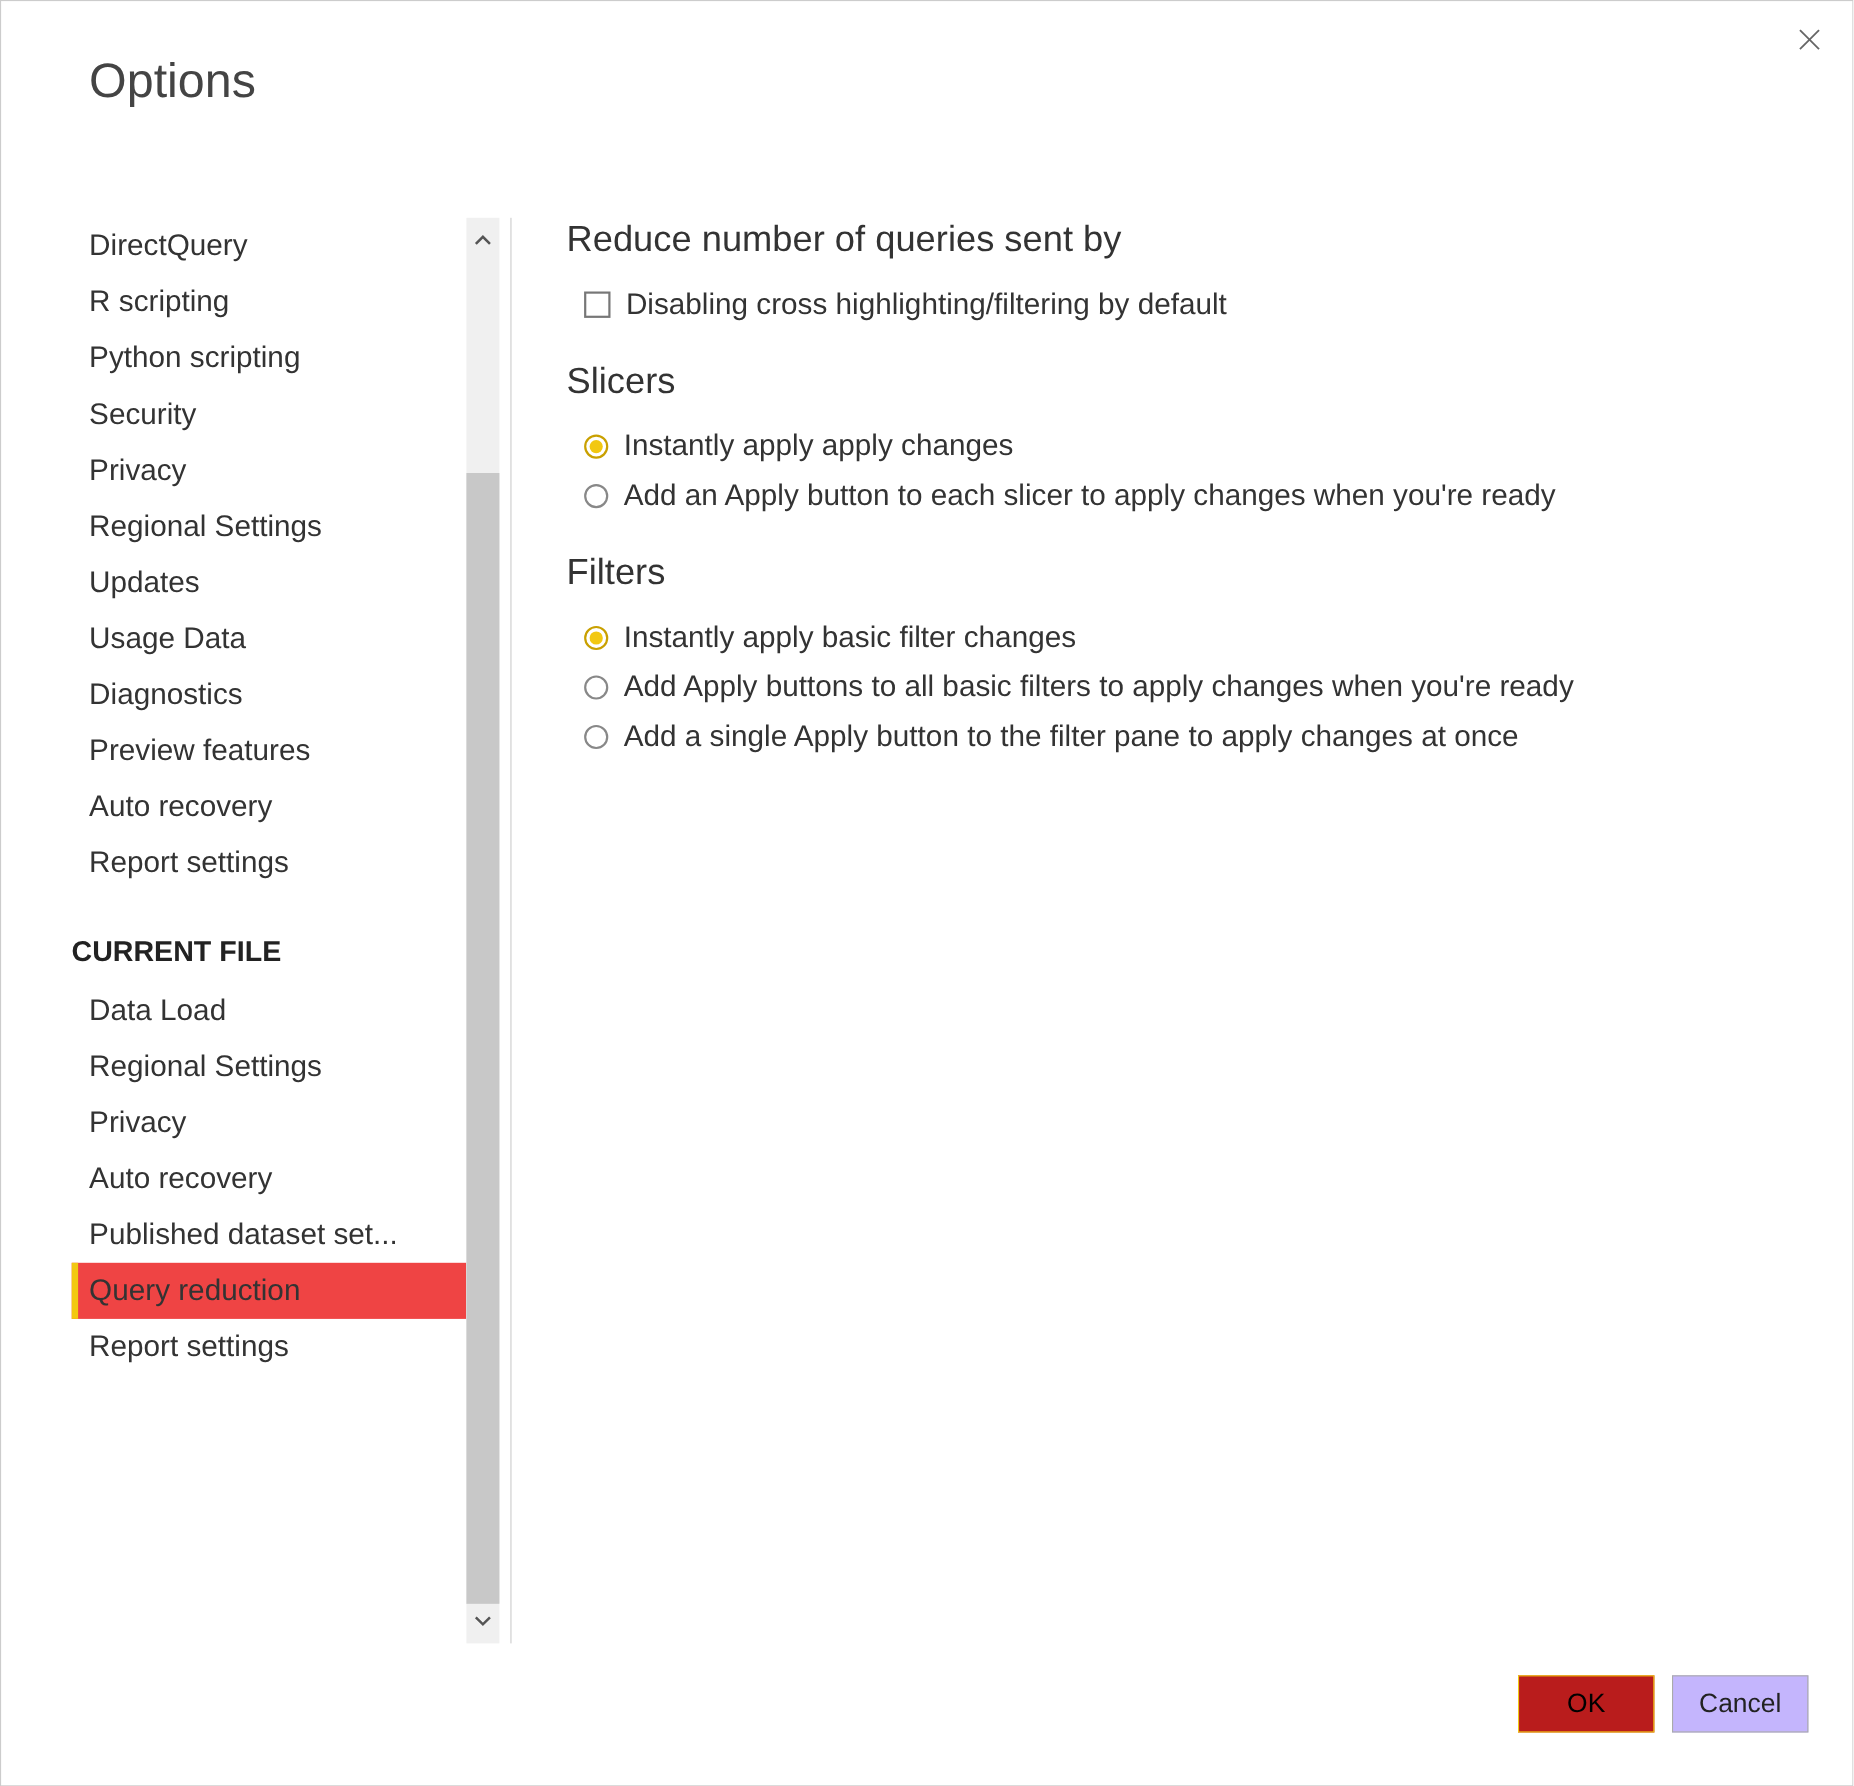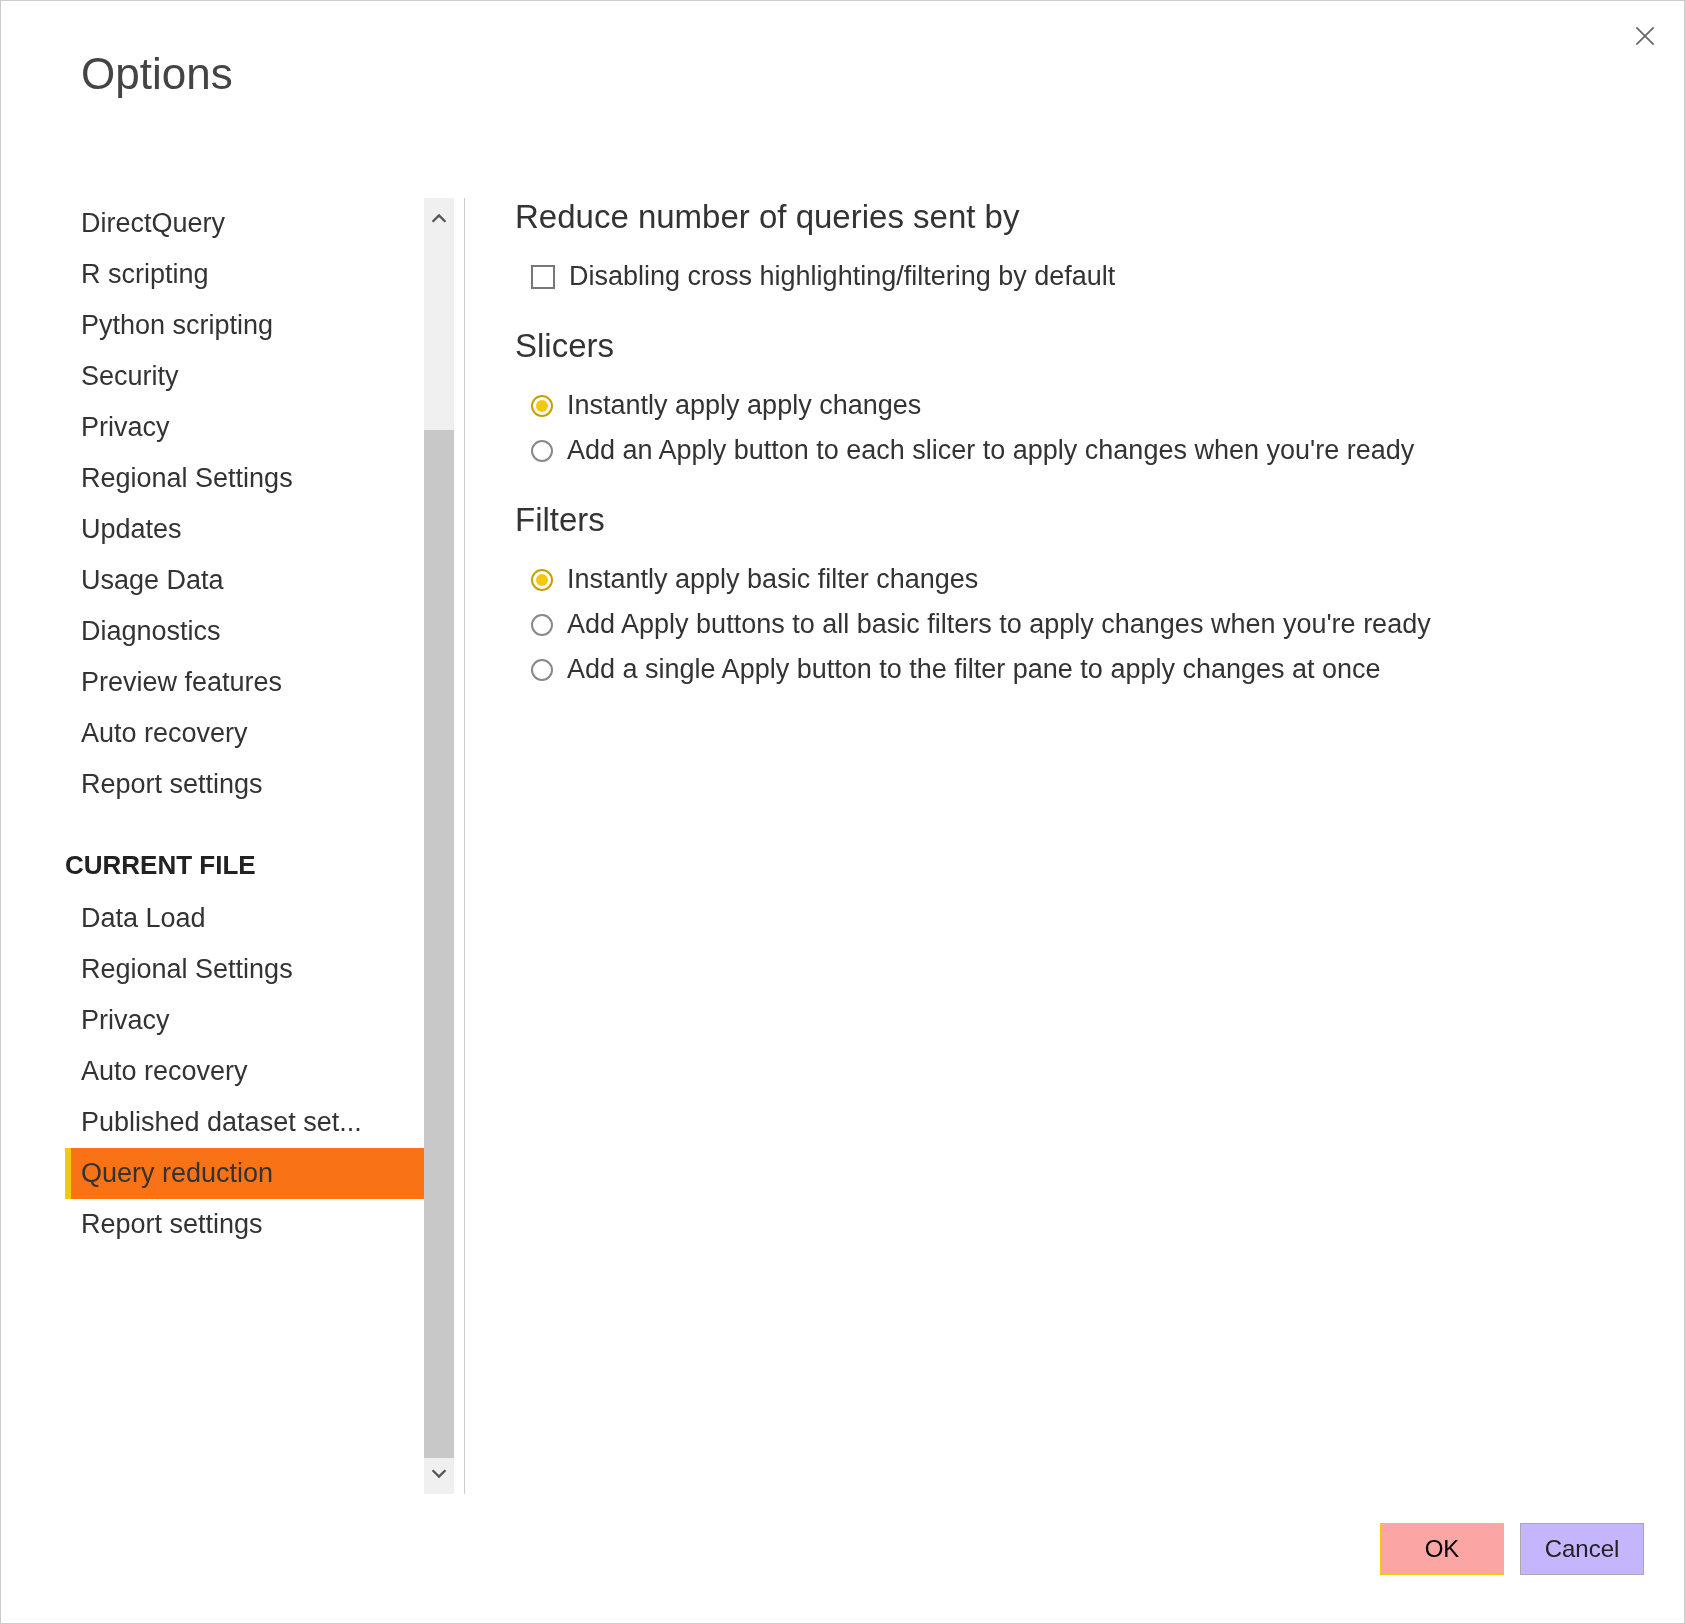--- a/index.html
+++ b/index.html
@@ -60,21 +60,21 @@
   .sidebar-item {
     font-size: 27px;
     color: #333;
     padding: 10px 0 10px 16px;
     cursor: pointer;
     white-space: nowrap;
     overflow: hidden;
     text-overflow: ellipsis;
   }
   .sidebar-item.selected {
-    background: #f97316;
+    background: #ef4444;
     border-left: 6px solid #f2c811;
     padding-left: 10px;
   }
   .section-label {
     font-size: 26px;
     font-weight: 700;
     color: #222;
     padding: 40px 0 12px 0;
   }
   .scrollbar {
@@ -165,21 +165,21 @@
     height: 52px;
     font-size: 24px;
     display: flex;
     align-items: center;
     justify-content: center;
     cursor: pointer;
     border: 1px solid #aaa;
     background: #c4b5fd;
   }
   .btn.primary {
-    background: #fca5a5;
+    background: #b91c1c;
     border-color: #f2c811;
     color: #000;
   }
 </style>
 </head>
 <body>
 
 <div class="dialog">
 
   <div class="close-btn">

